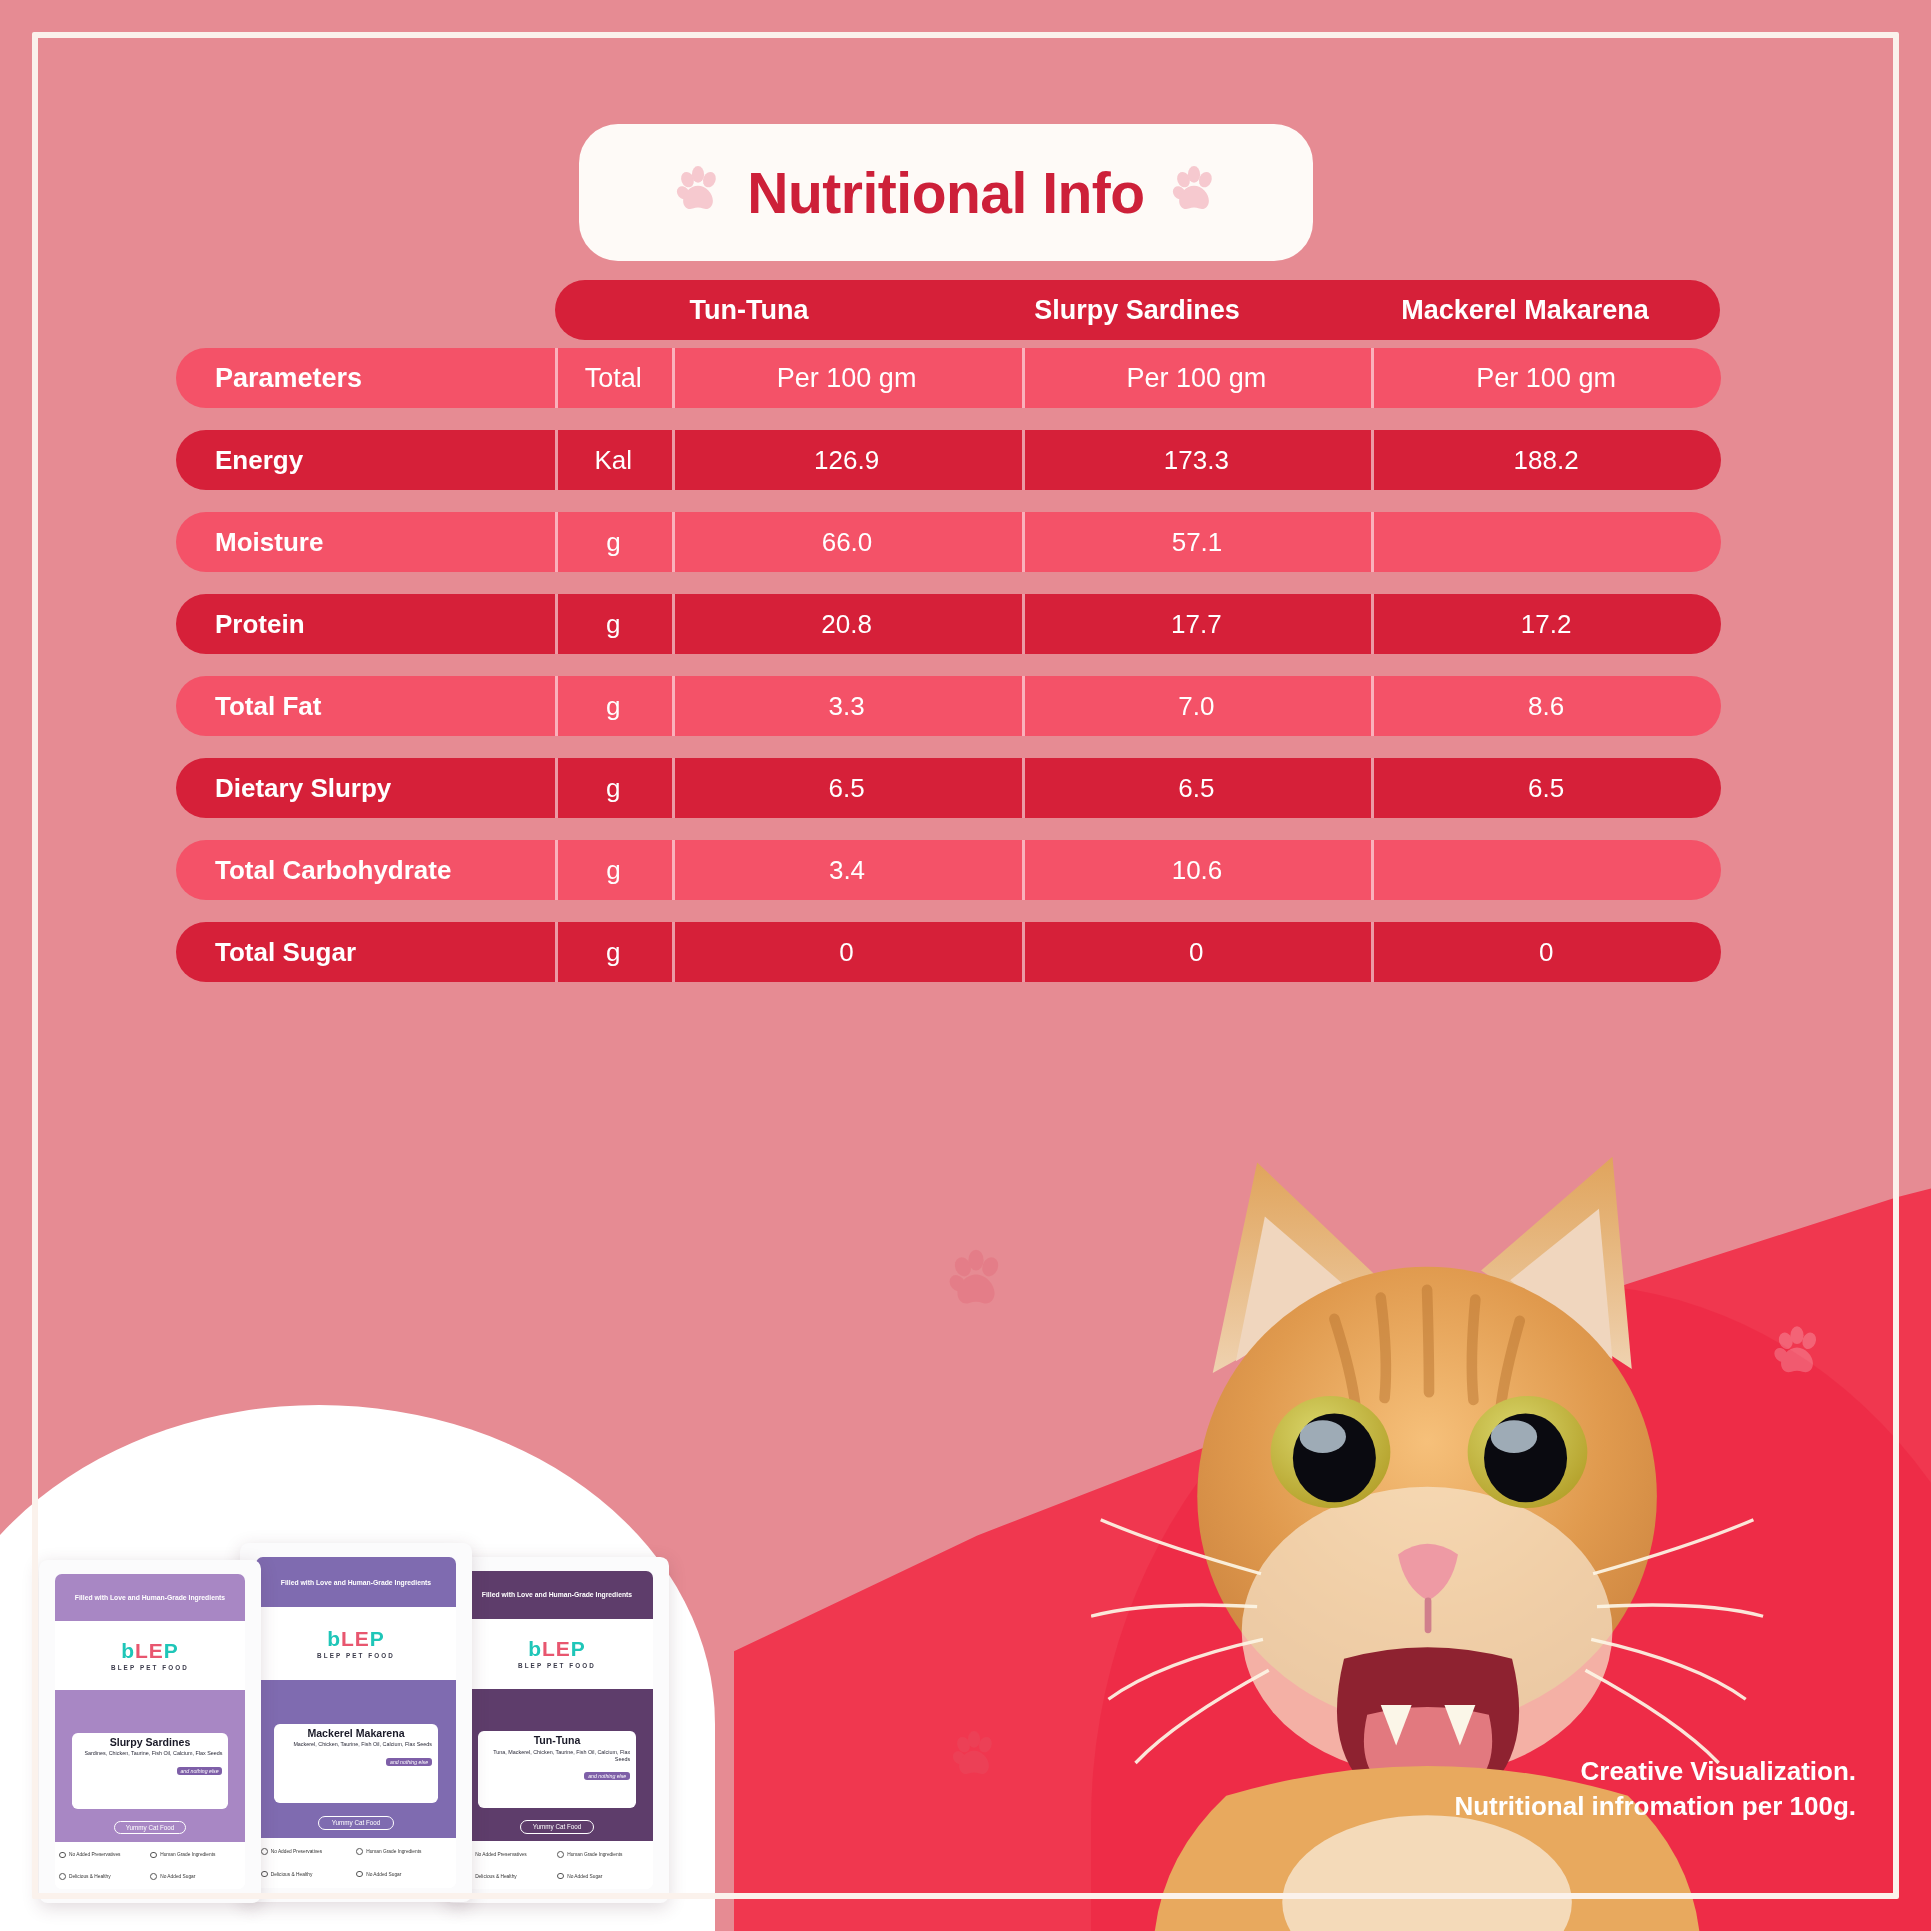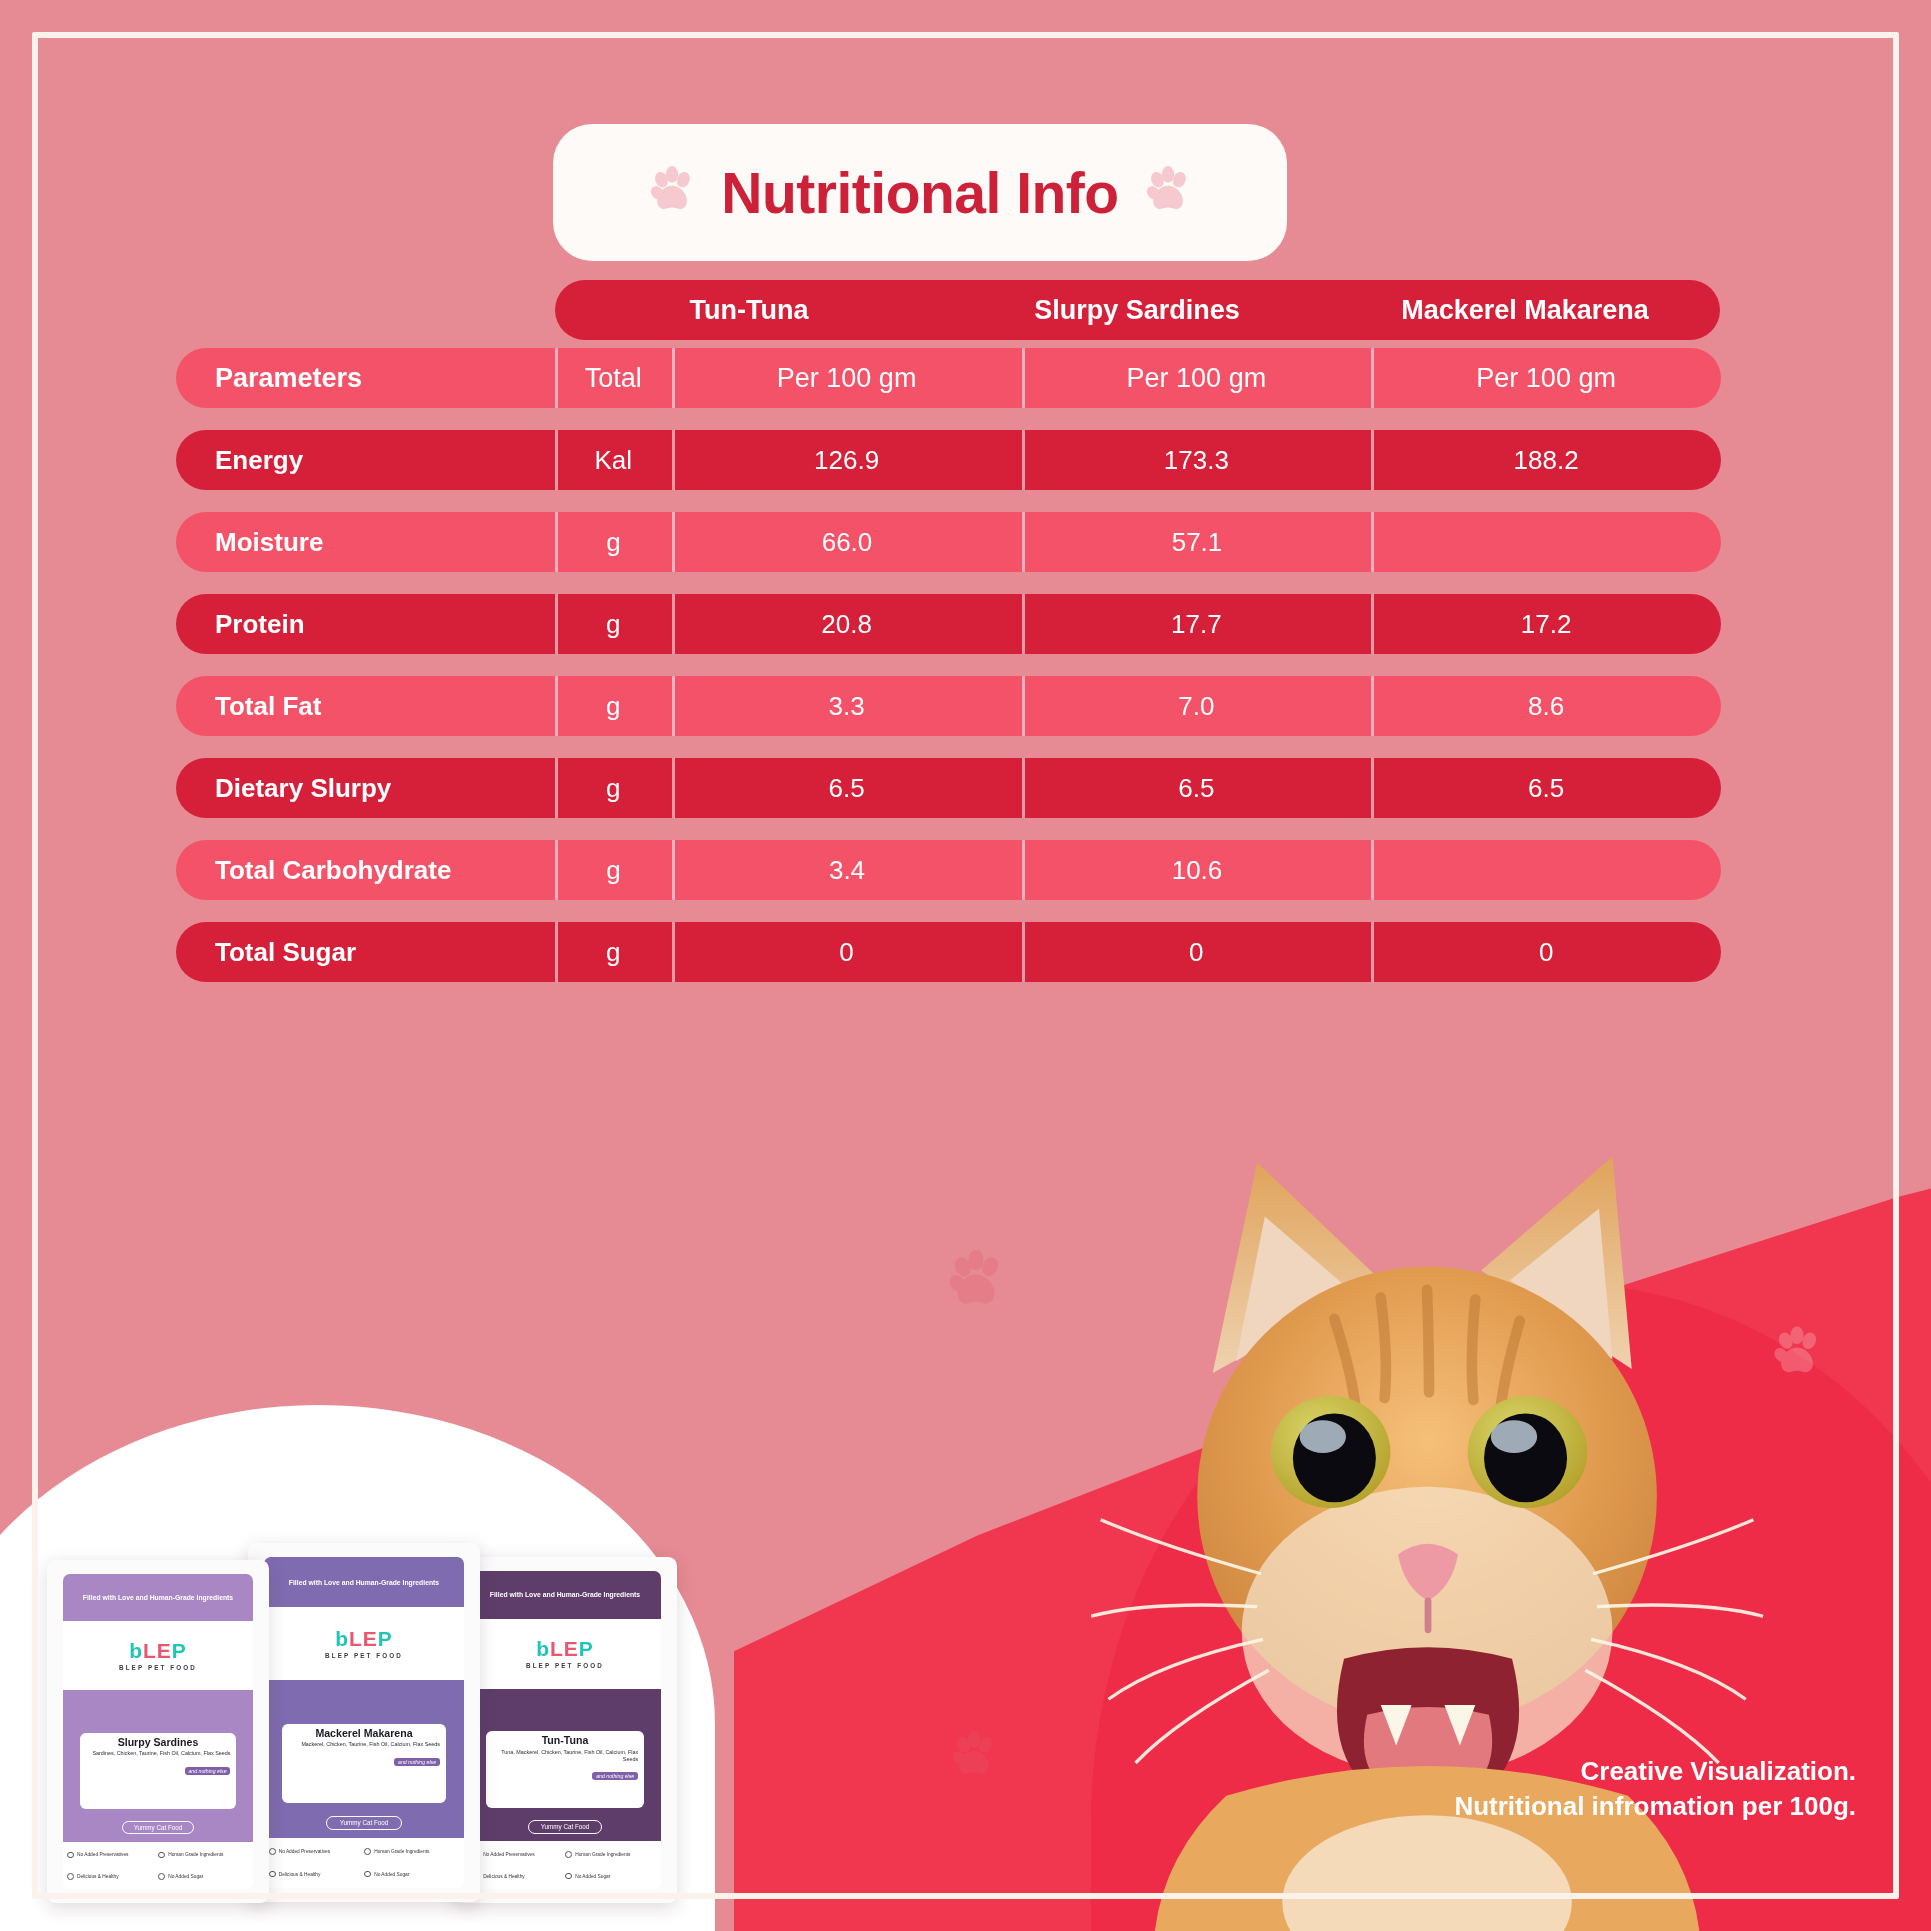--- a/index.html
+++ b/index.html
@@ -37,21 +37,21 @@
     position:absolute; left:0; top:1902px; width:714px; height:39px;
     background:#FFFFFF; z-index:3;
   }
 
   
   .paw-wm{ position:absolute; z-index:4; }
   .paw-wm svg{ display:block; }
 
   
   .title-pill{
-    position:absolute; left:553px; top:124px; width:734px; height:137px;
+    position:absolute; left:579px; top:124px; width:734px; height:137px;
     background:#FEFAF7; border-radius:39px; z-index:7;
     display:flex; align-items:center; justify-content:center; gap:21px;
   }
   .title-text{
     font-size:57px; font-weight:bold; color:#CD2039;
     letter-spacing:-0.5px; white-space:nowrap;
   }
   .pill-paw{ flex:0 0 auto; }
 
   
@@ -94,21 +94,21 @@
     font-size:27px; font-weight:bold;
   }
 
   .params-row .bar{ background:#F45268; }
   .params-row .cell{ font-size:27px; }
 
   
   #cat{ position:absolute; left:1091px; top:1091px; width:676px; height:840px; z-index:5; }
 
   
-  #packets{ position:absolute; left:47px; top:1497px; width:657px; height:406px; z-index:5; }
+  #packets{ position:absolute; left:39px; top:1497px; width:657px; height:406px; z-index:5; }
   .packet{
     position:absolute; background:#FBFBFC; border-radius:8.7px;
     box-shadow:0 4.8px 17.4px rgba(80,40,60,.17);
     overflow:hidden;
   }
   .pk-inner{ position:absolute; left:7%; top:4%; width:86%; height:92%; border-radius:6.8px; overflow:hidden; background:#fff; }
   .pk-top{ position:absolute; left:0; top:0; width:100%; height:15%; display:flex; align-items:center; justify-content:center; }
   .pk-tagline{ color:#fff; font-size:6.8px; font-weight:bold; white-space:nowrap; }
   .pk-logoband{ position:absolute; left:0; top:15%; width:100%; height:22%; background:#fff;
     display:flex; flex-direction:column; align-items:center; justify-content:center; }

